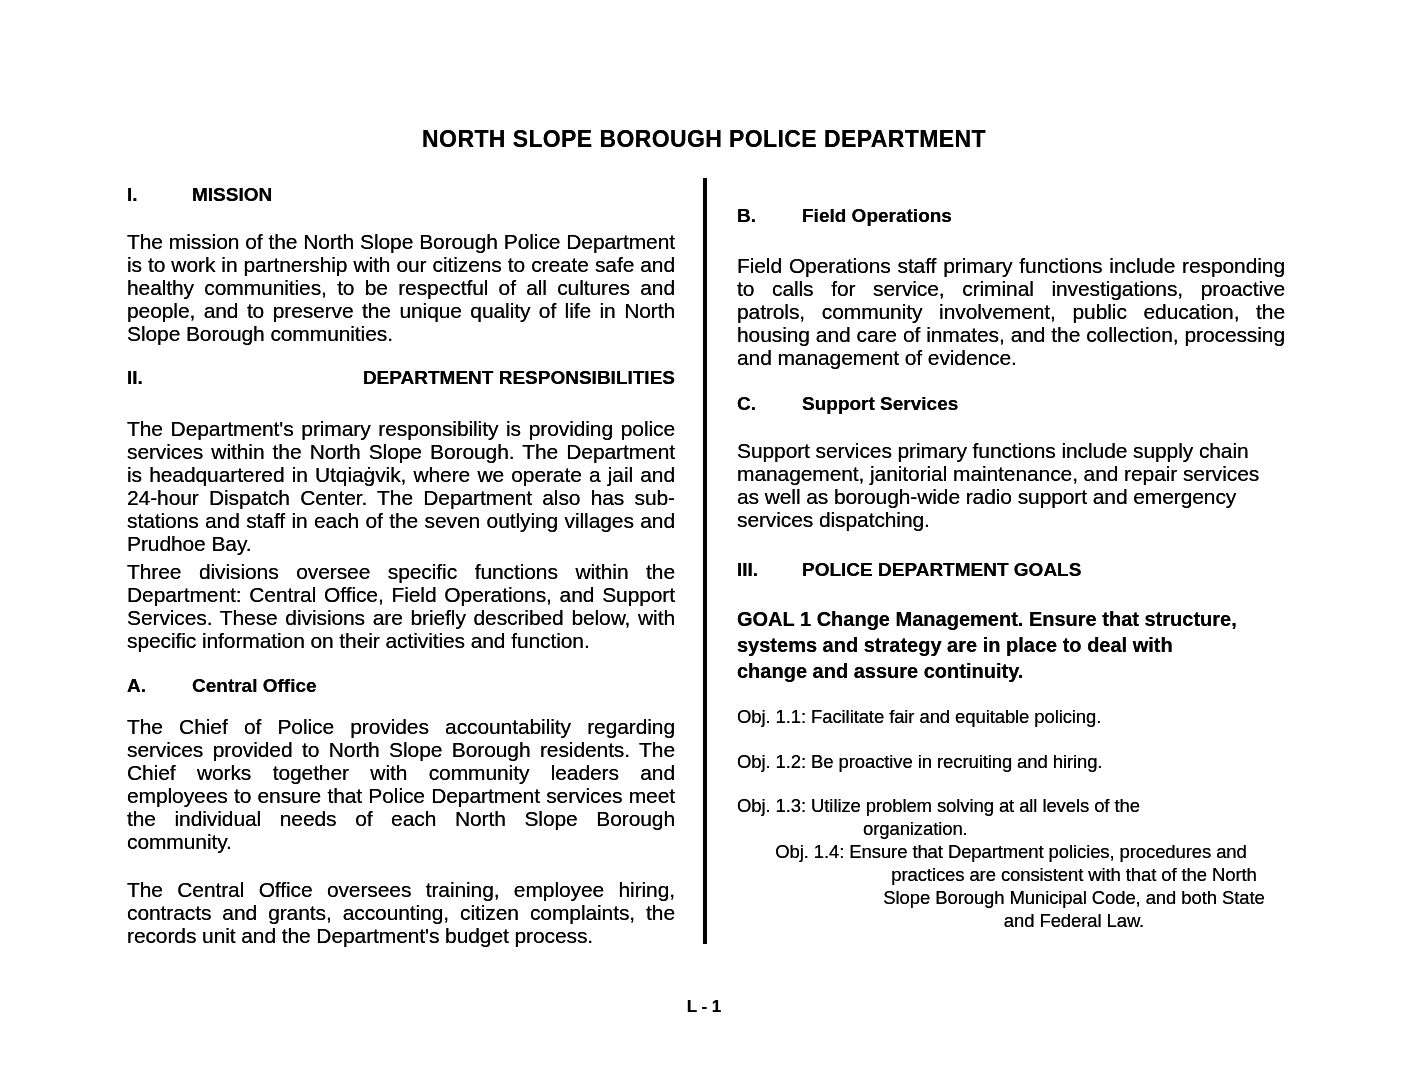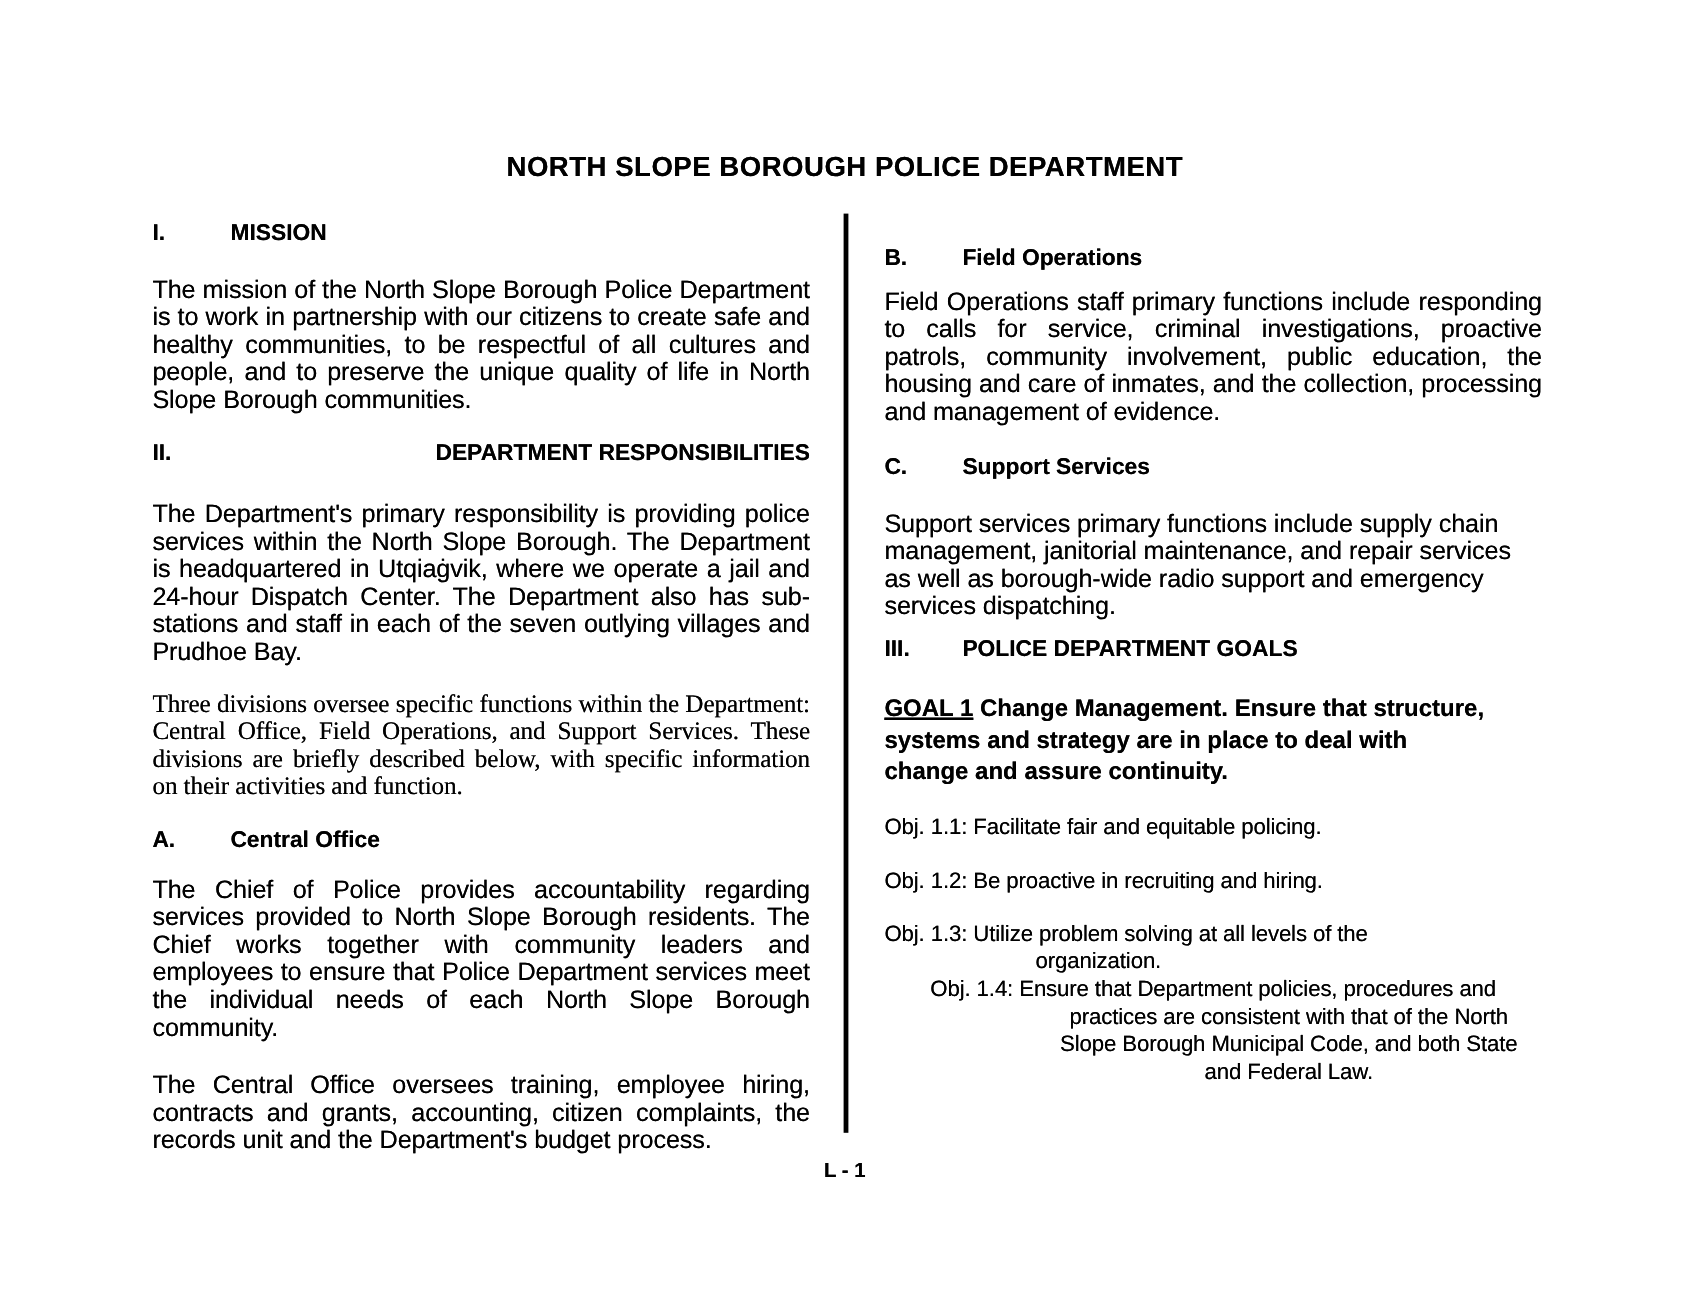--- a/index.html
+++ b/index.html
@@ -46,42 +46,42 @@
     line-height:23px;
     letter-spacing:-0.1px;
   }
   .just{text-align:justify;}
   .goal-para{
     font-weight:bold;
     font-size:20px;
     line-height:26px;
     white-space:pre-line;
   }
-  .goal-label{text-decoration:underline;}
+  .goal-label{}
   .obj{
     font-size:18.5px;
     line-height:23px;
     letter-spacing:-0.1px;
     padding-left:126px;
     text-indent:-126px;
     white-space:pre-line;
   }
   .m24{margin-top:24px;}
   .m21{margin-top:21px;justify-content:space-between;}
   .m28{margin-top:28px;}
-  .m20{margin-top:20px;font-family:Liberation Serif, serif;}
+  .m20{margin-top:5px;}
   .m22{margin-top:22px;}
   .m25{margin-top:25px;}
   .m18{margin-top:18px;}
-  .m27{margin-top:13px;}
+  .m27{margin-top:27px;}
   .m23{margin-top:23px;}
   .m0{margin-top:0;text-align:center;}
   .page-footer{
     position:absolute;
-    top:966px;
+    top:997px;
     left:0;
     width:100%;
     text-align:center;
     font-weight:bold;
     font-size:17px;
   }
 </style>
 </head>
 <body>
 

